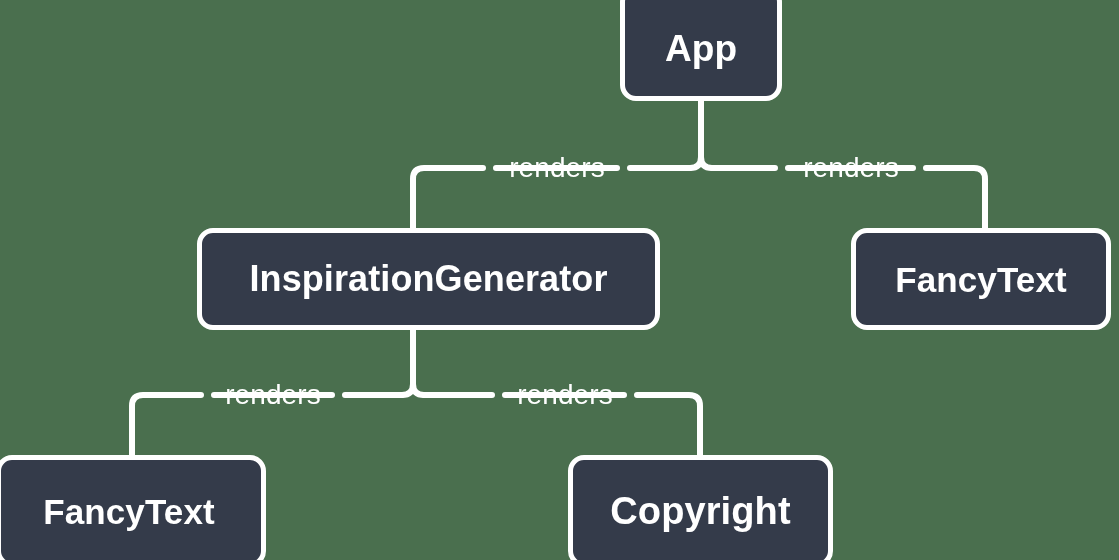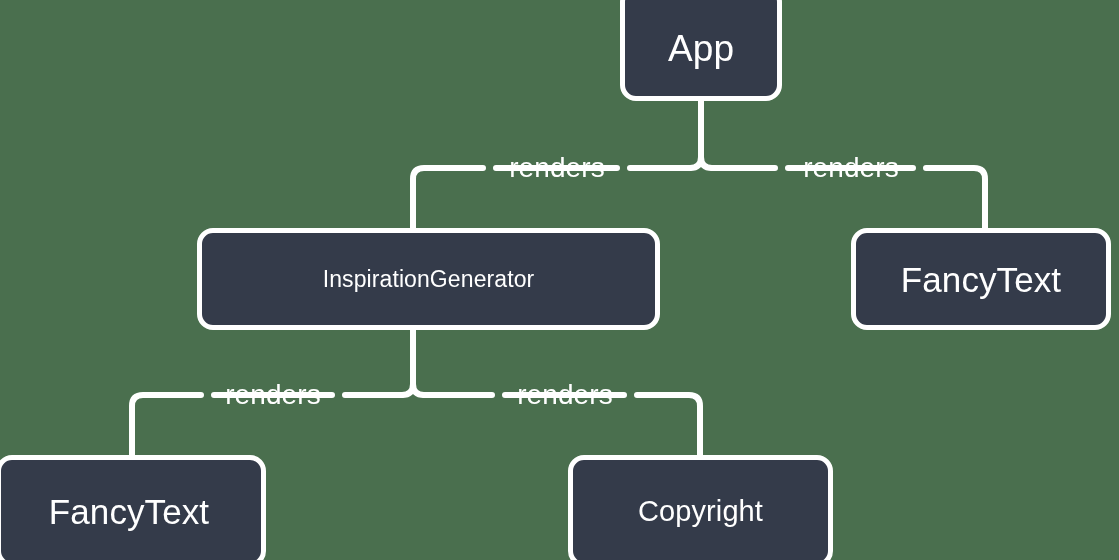--- a/index.html
+++ b/index.html
@@ -41,21 +41,21 @@
     border: 5px solid #ffffff;
     border-radius: 16px;
     display: flex;
     align-items: center;
     justify-content: center;
     color: #ffffff;
     letter-spacing: 0.1px;
   }
   .node-label {
     color: #ffffff;
-    font-weight: 400;
+    font-weight: 700;
     white-space: nowrap;
     line-height: 1;
   }
   .edge-label {
     position: absolute;
     color: #ffffff;
     font-size: 28px;
     font-weight: 400;
     line-height: 1;
     white-space: nowrap;
@@ -73,21 +73,21 @@
     border-top-right-radius: 16px;
   }
   #node-app .node-label { font-size: 37px; padding-top: 10px; }
 
   #node-inspiration-generator {
     left: 197px;
     top: 228px;
     width: 463px;
     height: 102px;
   }
-  #node-inspiration-generator .node-label { font-size: 23px; }
+  #node-inspiration-generator .node-label { font-size: 36px; }
 
   #node-fancytext-right {
     left: 851px;
     top: 228px;
     width: 260px;
     height: 102px;
   }
   #node-fancytext-right .node-label { font-size: 35px; }
 
   #node-fancytext-bottom {
@@ -97,21 +97,21 @@
     height: 112px;
   }
   #node-fancytext-bottom .node-label { font-size: 35px; padding-right: 4px; }
 
   #node-copyright {
     left: 568px;
     top: 455px;
     width: 265px;
     height: 112px;
   }
-  #node-copyright .node-label { font-size: 29px; }
+  #node-copyright .node-label { font-size: 38px; }
 </style>
 </head>
 <body>
 
 <div id="diagram-root">
 
   <svg class="edges" viewBox="0 0 1119 560" preserveAspectRatio="none" aria-hidden="true">
 
     <path class="edge-path" d="M 701 101 L 701 157 Q 701 168 690 168"></path>
     <path class="edge-path" d="M 701 101 L 701 157 Q 701 168 712 168"></path>

